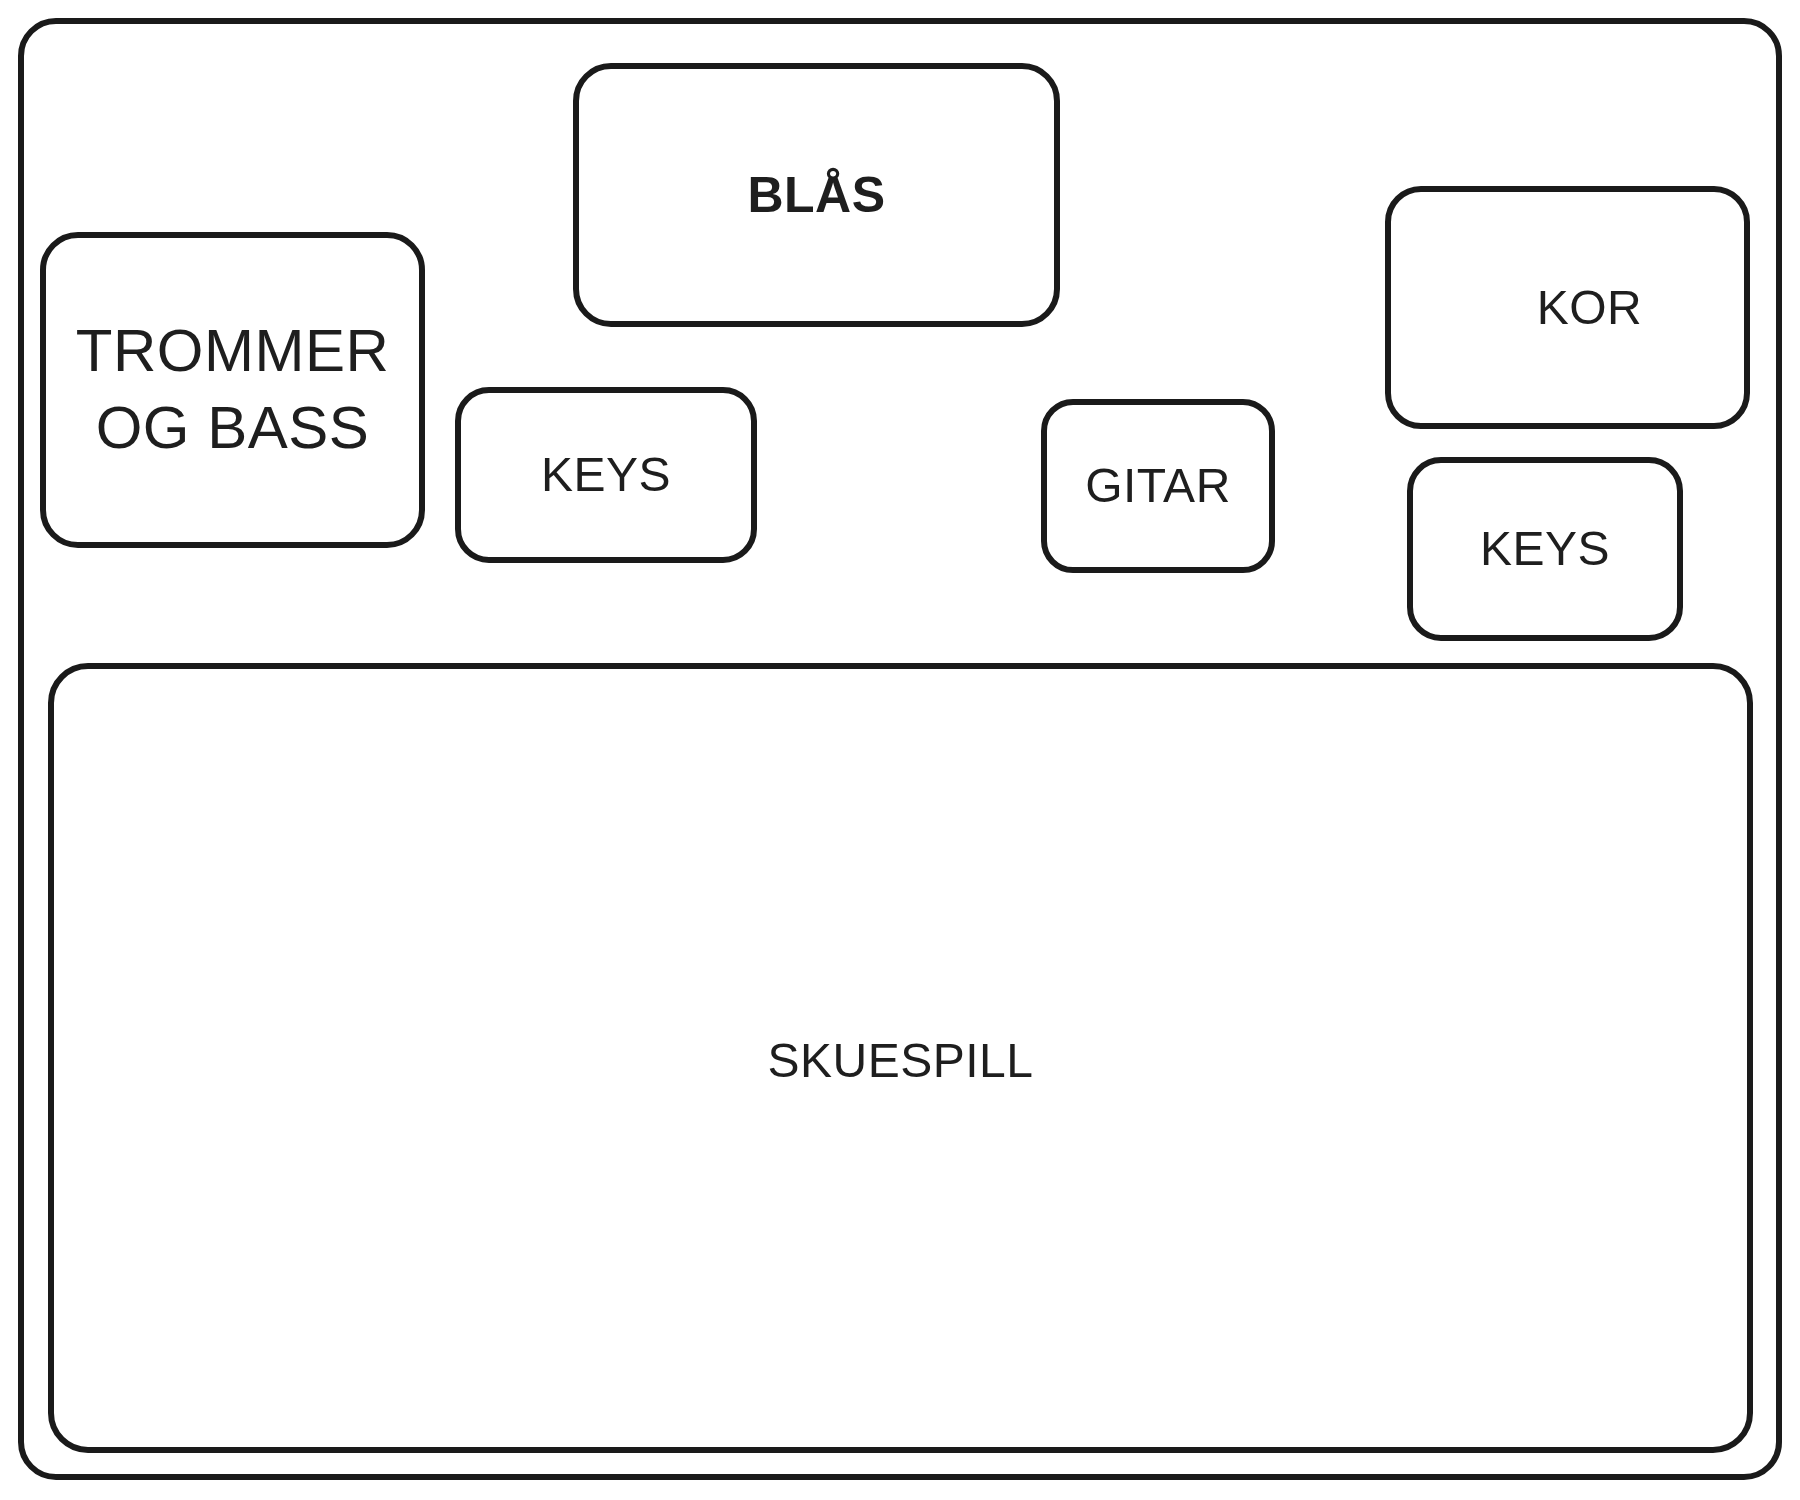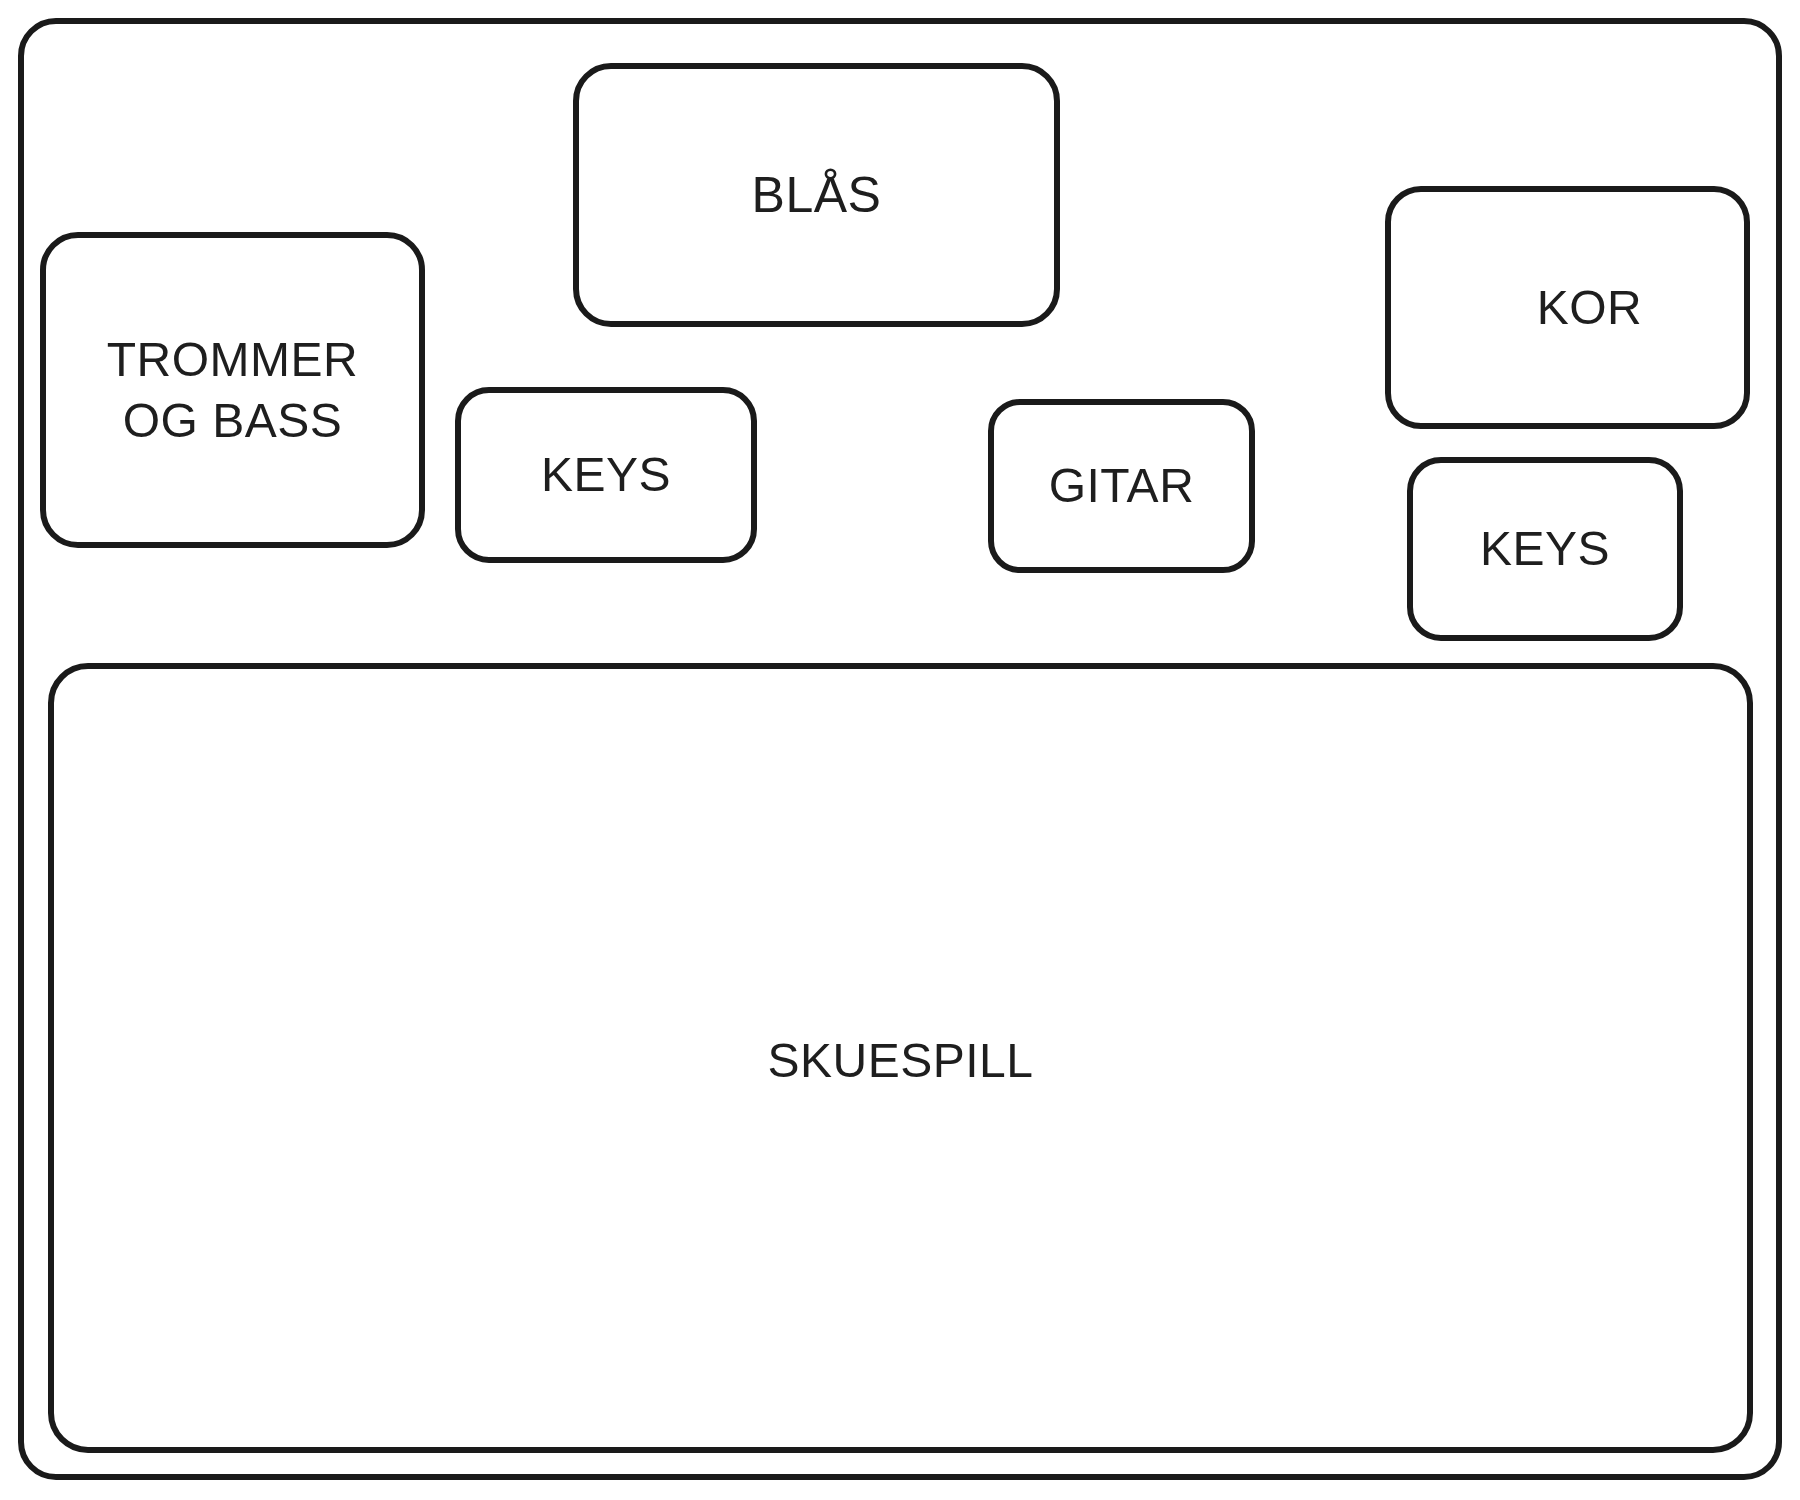--- a/index.html
+++ b/index.html
@@ -48,44 +48,44 @@
   }
 
   
   #zone-trommer-og-bass {
     left: 40px;
     top: 232px;
     width: 385px;
     height: 316px;
     border-radius: 38px;
   }
-  #zone-trommer-og-bass .zone-label { font-size: 48px; }
+  #zone-trommer-og-bass .zone-label { font-size: 60px; }
 
   #zone-blas {
     left: 573px;
     top: 63px;
     width: 487px;
     height: 264px;
     border-radius: 38px;
   }
-  #zone-blas .zone-label { font-size: 50px; }
+  #zone-blas .zone-label { font-size: 50px; font-weight: bold; }
 
   #zone-keys-left {
     left: 455px;
     top: 387px;
     width: 302px;
     height: 176px;
     border-radius: 34px;
   }
   #zone-keys-left .zone-label { font-size: 48px; }
 
   #zone-gitar {
-    left: 988px;
+    left: 1041px;
     top: 399px;
-    width: 267px;
+    width: 234px;
     height: 174px;
     border-radius: 32px;
     text-align: center;
   }
   #zone-gitar .zone-label { font-size: 48px; }
 
   #zone-kor {
     left: 1385px;
     top: 186px;
     width: 365px;

